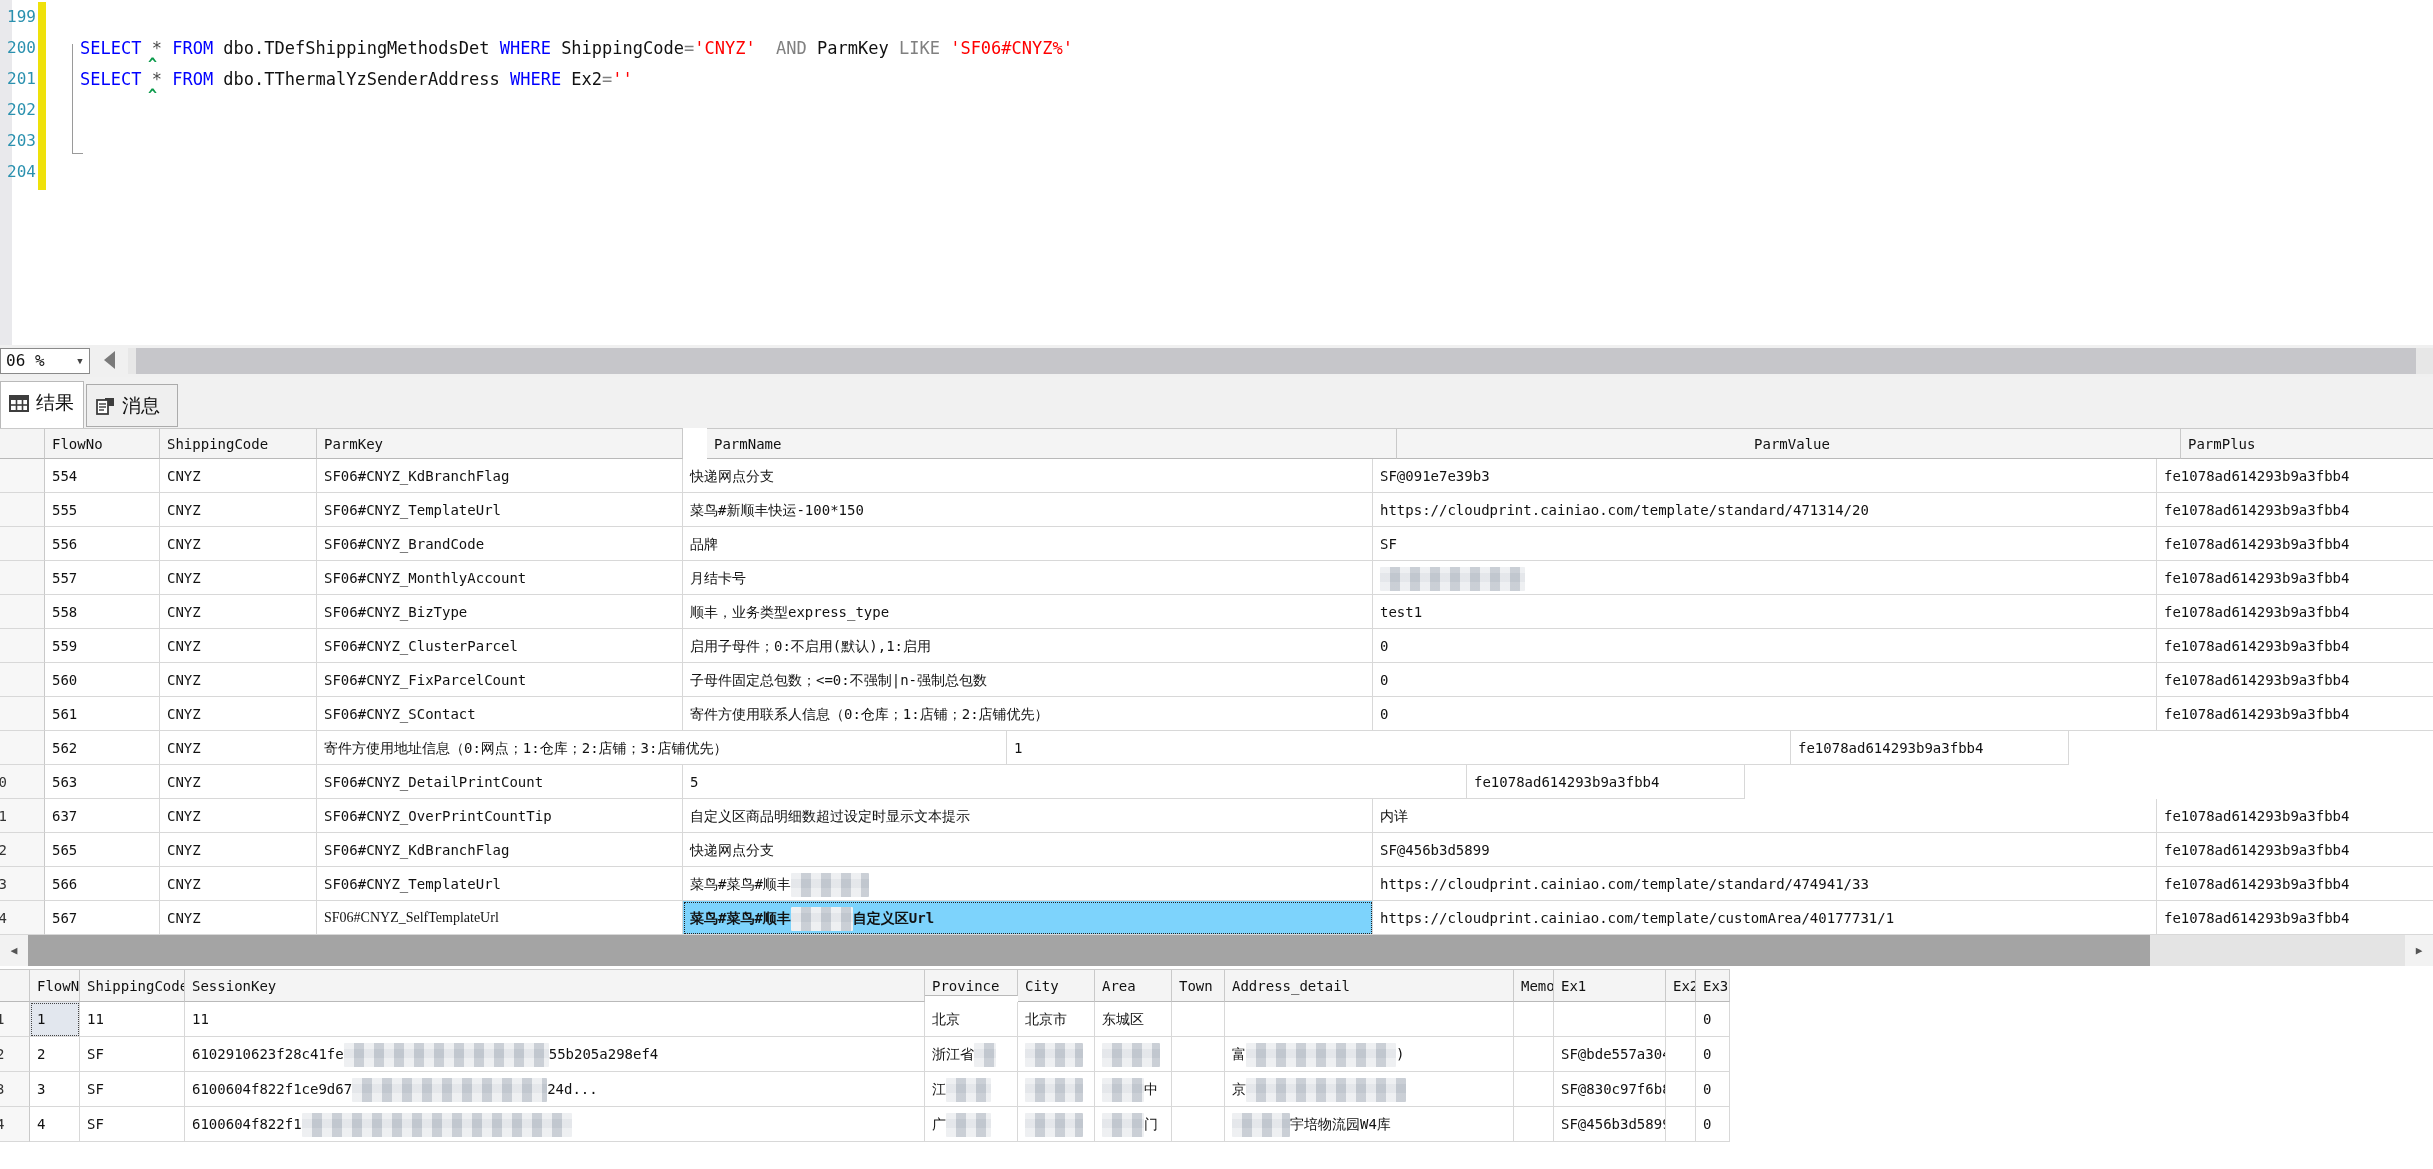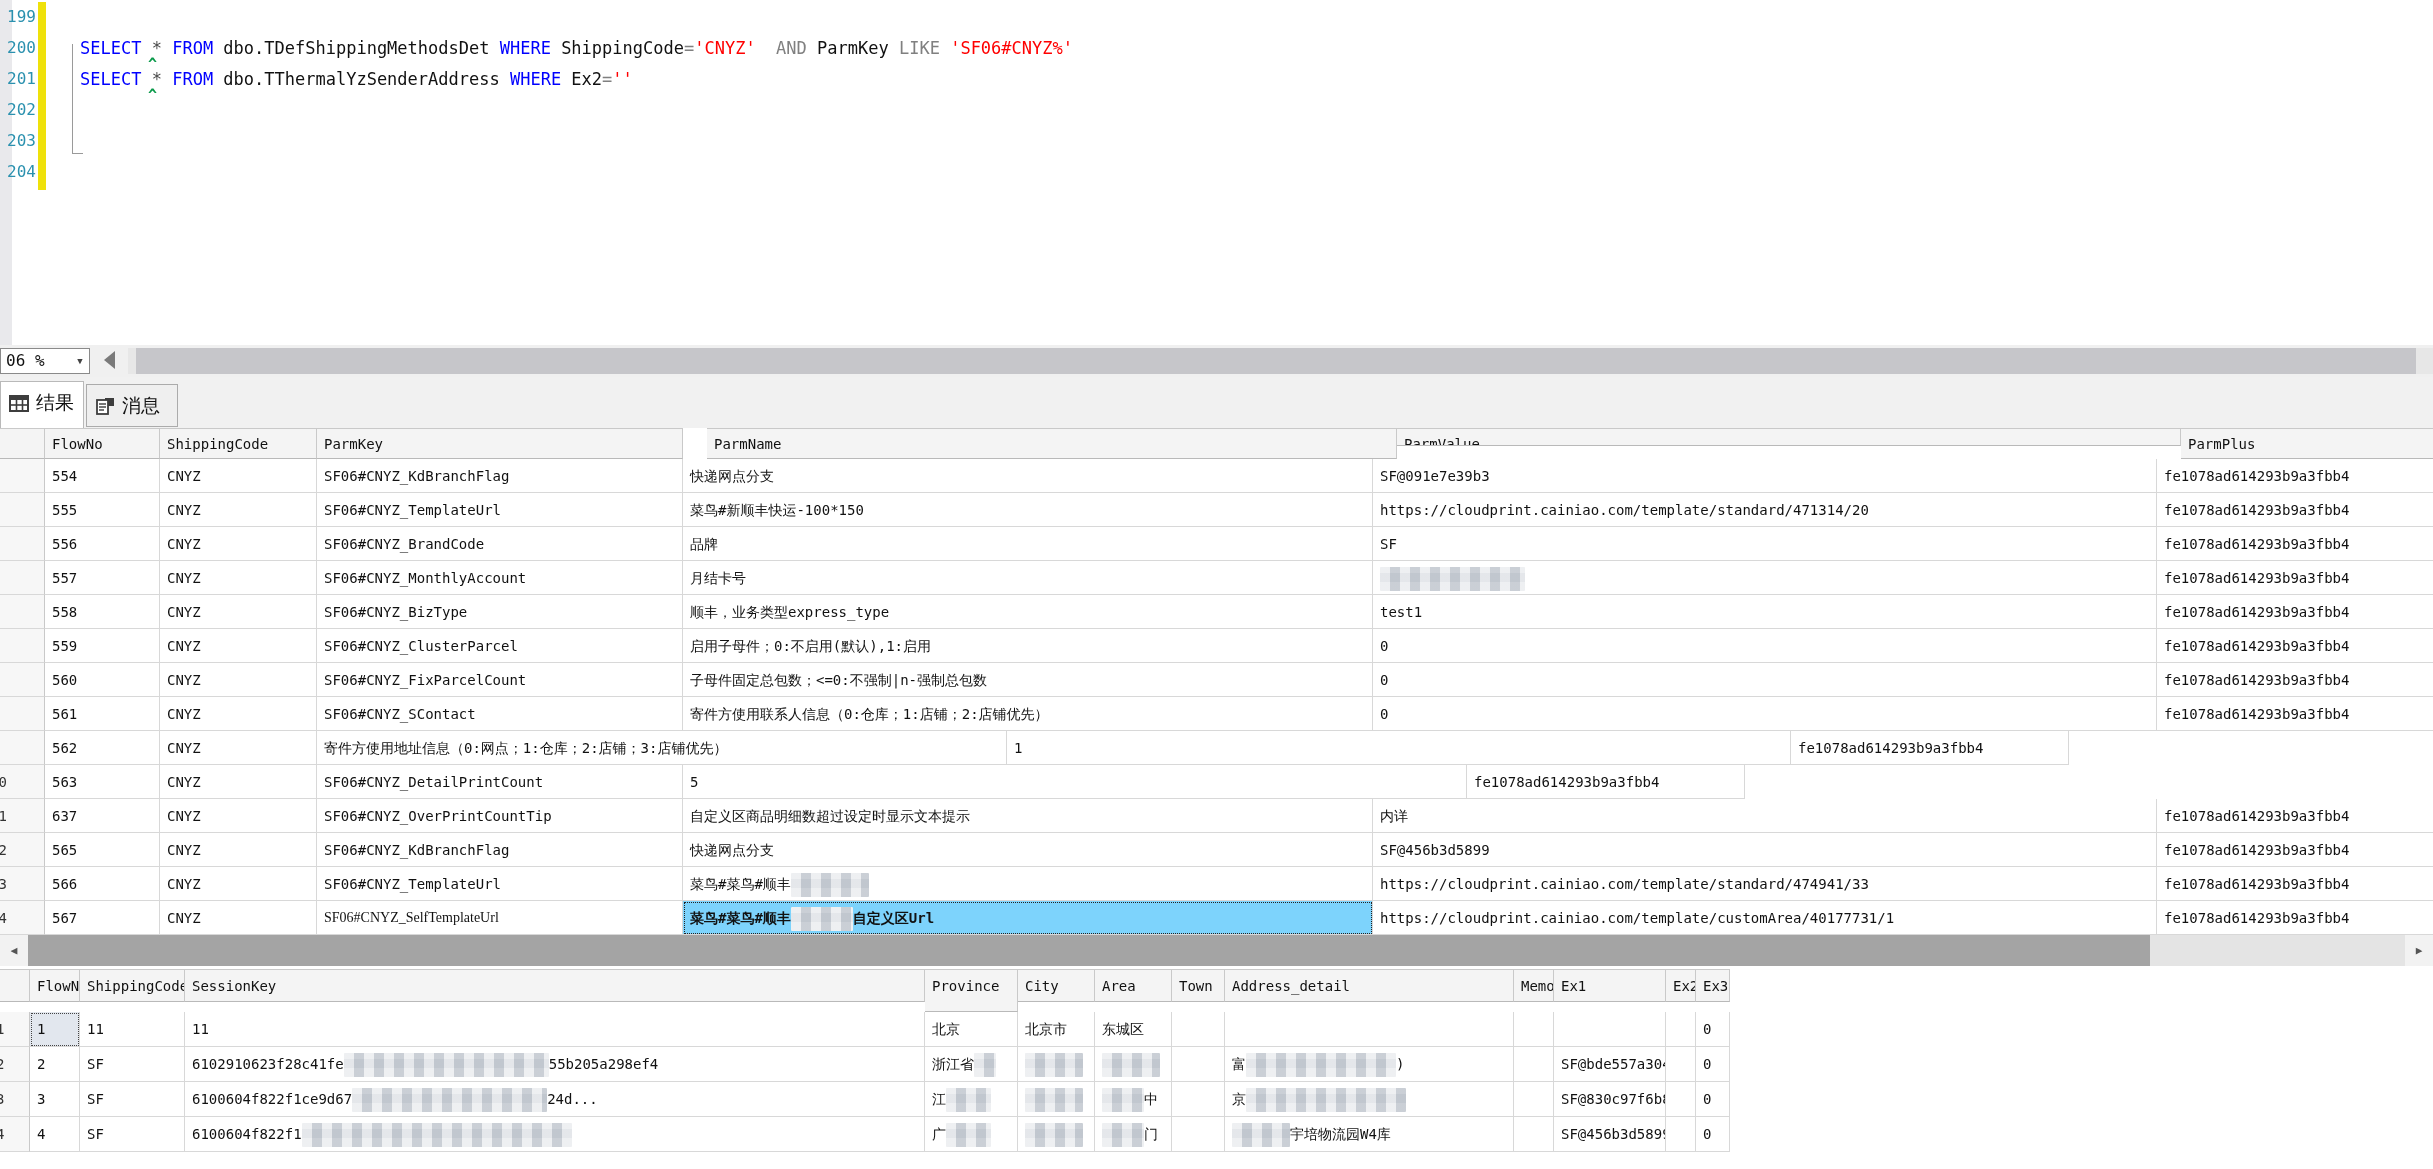--- a/index.html
+++ b/index.html
@@ -118,21 +118,21 @@
     </div>
   </div>
 
   <div class="grid" id="grid1" style="top:428px;">
       <div class="grow ghead">
         <div class="gcell rowhdr" style="width: 45px; height: 31px; line-height: 31px;"></div>
         <div class="gcell " style="width: 115px; height: 31px; line-height: 31px;">FlowNo</div>
         <div class="gcell " style="width: 157px; height: 31px; line-height: 31px;">ShippingCode</div>
         <div class="gcell " style="width: 366px; height: 31px; line-height: 31px;">ParmKey</div>
         <div class="gcell " style="width: 690px; height: 31px; line-height: 31px; margin-left: 24px;">ParmName</div>
-        <div class="gcell " style="width: 784px; height: 18px; line-height: 31px;">ParmValue</div>
+        <div class="gcell " style="width: 784px; height: 31px; line-height: 31px; text-align: center;">ParmValue</div>
         <div class="gcell " style="width: 278px; height: 31px; line-height: 31px;">ParmPlus</div>
       </div>
       <div class="grow">
         <div class="gcell rowhdr" style="width: 45px; height: 34px; line-height: 34px;"></div>
         <div class="gcell " style="width: 115px; height: 34px; line-height: 34px;">554</div>
         <div class="gcell " style="width: 157px; height: 34px; line-height: 34px;">CNYZ</div>
         <div class="gcell " style="width: 366px; height: 34px; line-height: 34px;">SF06#CNYZ_KdBranchFlag</div>
         <div class="gcell " style="width: 690px; height: 34px; line-height: 34px;">快递网点分支</div>
         <div class="gcell " style="width: 784px; height: 34px; line-height: 34px;">SF@091e7e39b3</div>
         <div class="gcell " style="width: 278px; height: 34px; line-height: 34px;">fe1078ad614293b9a3fbb4</div>
@@ -259,21 +259,21 @@
     <div class="g1thumb"></div>
     <div class="g1btn right">▶</div>
   </div>
 
   <div class="grid" id="grid2" style="top:969px;">
       <div class="grow ghead">
         <div class="gcell rowhdr" style="width: 30px; height: 33px; line-height: 33px;"></div>
         <div class="gcell " style="width: 50px; height: 33px; line-height: 33px;">FlowNo</div>
         <div class="gcell " style="width: 105px; height: 33px; line-height: 33px;">ShippingCode</div>
         <div class="gcell " style="width: 740px; height: 33px; line-height: 33px;">SessionKey</div>
-        <div class="gcell " style="width: 93px; height: 43px; line-height: 33px;">Province</div>
+        <div class="gcell " style="width: 93px; height: 27px; line-height: 33px;">Province</div>
         <div class="gcell " style="width: 77px; height: 33px; line-height: 33px;">City</div>
         <div class="gcell " style="width: 77px; height: 33px; line-height: 33px;">Area</div>
         <div class="gcell " style="width: 53px; height: 33px; line-height: 33px;">Town</div>
         <div class="gcell " style="width: 289px; height: 33px; line-height: 33px;">Address_detail</div>
         <div class="gcell " style="width: 40px; height: 33px; line-height: 33px;">Memo</div>
         <div class="gcell " style="width: 112px; height: 33px; line-height: 33px;">Ex1</div>
         <div class="gcell " style="width: 30px; height: 33px; line-height: 33px;">Ex2</div>
         <div class="gcell " style="width: 34px; height: 33px; line-height: 33px;">Ex3</div>
       </div>
       <div class="grow">

